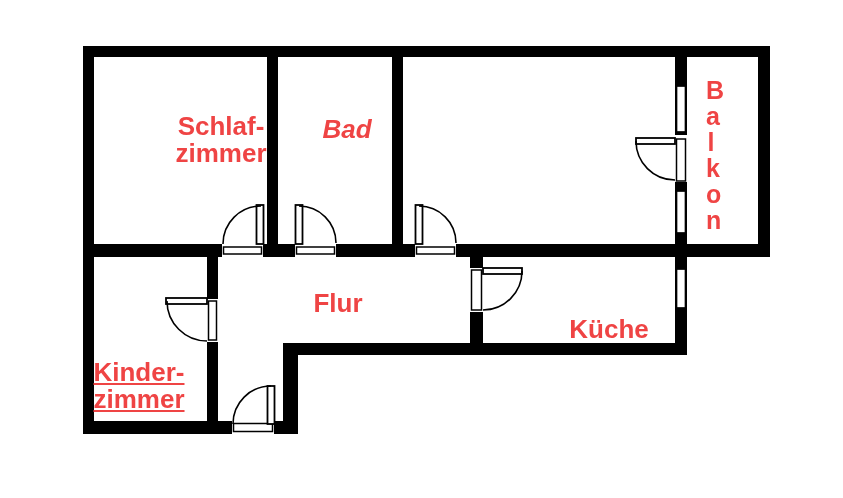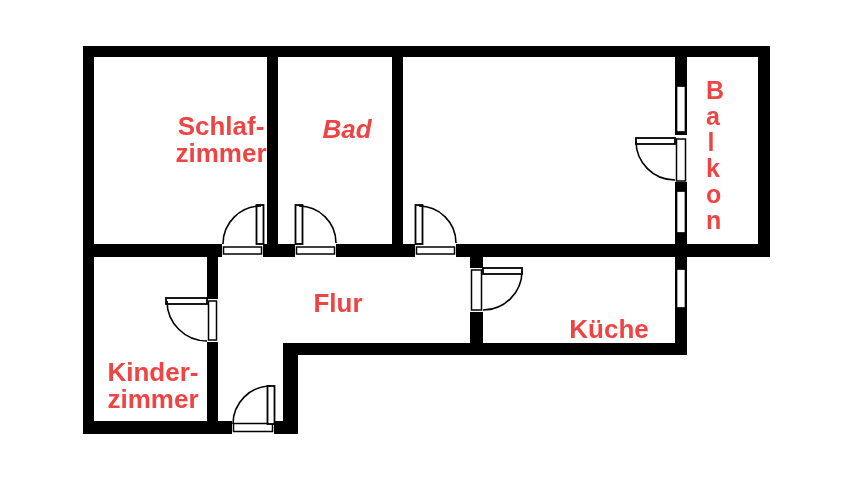--- a/index.html
+++ b/index.html
@@ -110,20 +110,20 @@
   </svg>
 
   <div class="room-label" style="left:177px; top:140px;margin-left:44px;">Schlaf-
 zimmer</div>
 
   <div class="room-label" style="left:347px; top:129px;font-style:italic;">Bad</div>
 
 
   <div class="room-label vertical" style="left:711px; top:155px;">Balkon</div>
 
-  <div class="room-label" style="left:153px; top:386px;">Kinder-
+  <div class="room-label" style="left:139px; top:386px;text-decoration:underline;">Kinder-
 zimmer</div>
 
   <div class="room-label" style="left:338px; top:303px;">Flur</div>
 
   <div class="room-label" style="left:609px; top:301px;margin-top:28px;">Küche</div>
 
 </div>
 
 </body></html>

